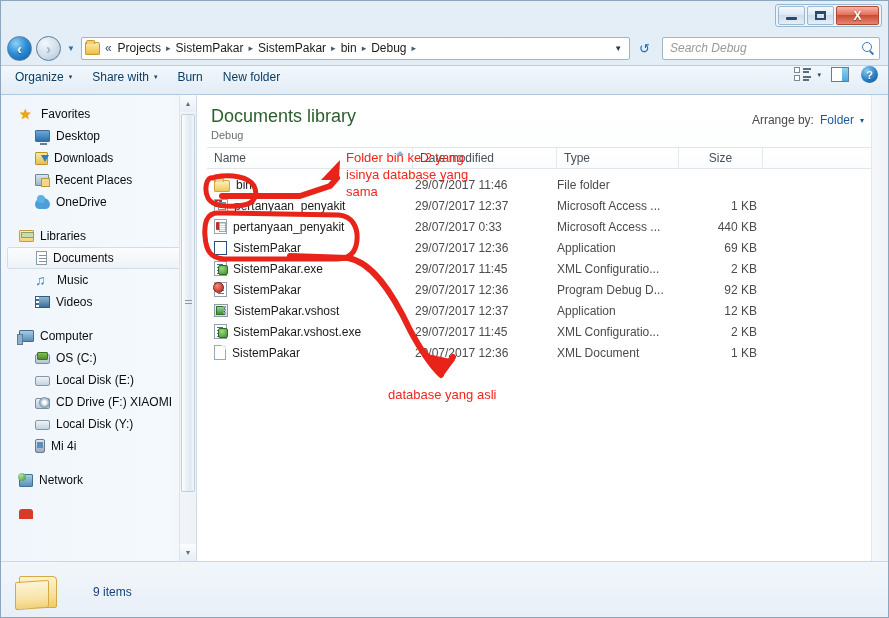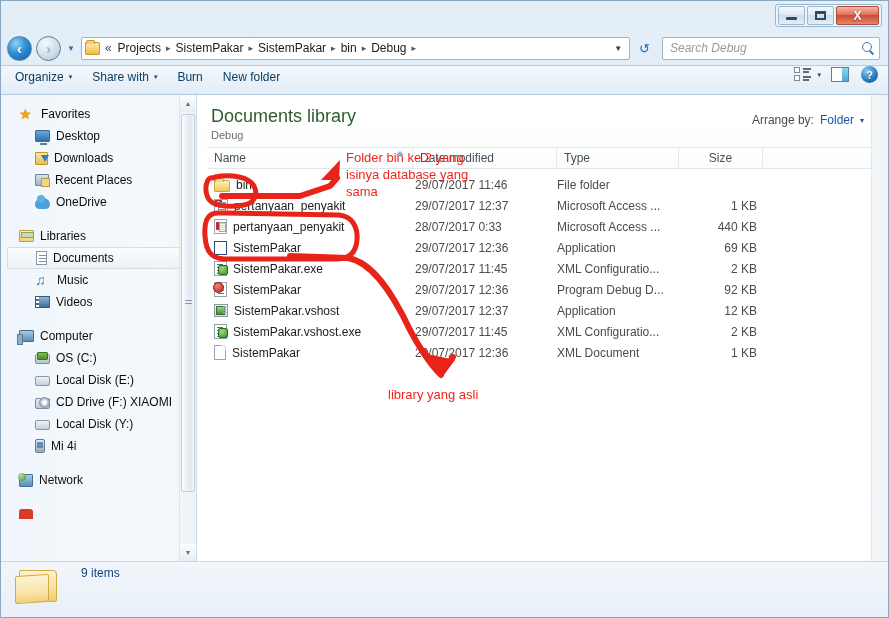--- a/index.html
+++ b/index.html
@@ -321,21 +321,21 @@
 
   
   #contentscroll {
     position:absolute; right:0; top:0; bottom:0; width:17px;
     background: linear-gradient(to right,#f4f7fa,#eff3f7);
     border-left: 1px solid #e2e8ee;
   }
 
   
   #details {
-    flex: 0 0 56px; display: flex; align-items: flex-start; gap: 0;
+    flex: 0 0 56px; display: flex; align-items: center; gap: 12px;
     background: linear-gradient(to bottom,#f2f6fb 0%,#e8eff7 100%);
     border-top: 1px solid #c9d8e6;
     padding: 4px 0 0 14px;
   }
   #detail-folder-icon {
     width: 48px; height: 40px; position: relative; flex:0 0 auto; margin-right: 18px;
   }
   #detail-folder-icon .back {
     position:absolute; left:4px; top:4px; width:38px; height:32px;
     background: linear-gradient(to bottom,#fdf2cc 0%, #f8e09a 60%, #f0cb66 100%);
@@ -684,14 +684,14 @@
              L 224 213 Z" fill="none" stroke="#e8231a" stroke-width="5" stroke-linejoin="round"></path>
 
     <path d="M 290 256 L 348 258 C 372 262 392 292 410 330 C 425 358 436 370 441 375" fill="none" stroke="#e8231a" stroke-width="6" stroke-linecap="round" fill-opacity="0"></path>
     <path d="M 441 378 L 423 353 L 455 360 Z" fill="#e8231a"></path>
     <path d="M 424 352 L 441 374 L 453 357" fill="none" stroke="#e8231a" stroke-width="6" stroke-linecap="round" stroke-linejoin="round"></path>
   </svg>
 
   <div class="anno-text" style="left:346px; top:149px;">Folder bin ke 2 yang
 isinya database yang
 sama</div>
-  <div class="anno-text" style="left:388px; top:386px;">library yang asli</div>
+  <div class="anno-text" style="left:388px; top:386px;">database yang asli</div>
 </div>
 
 </body></html>

